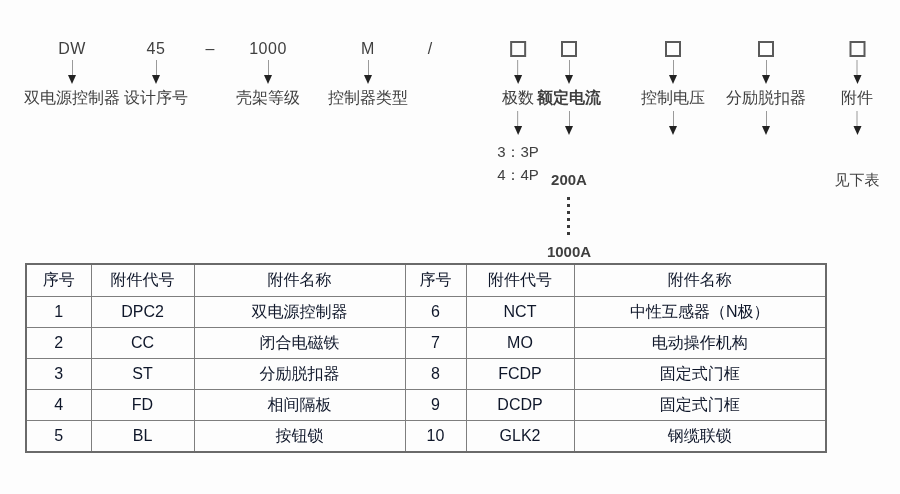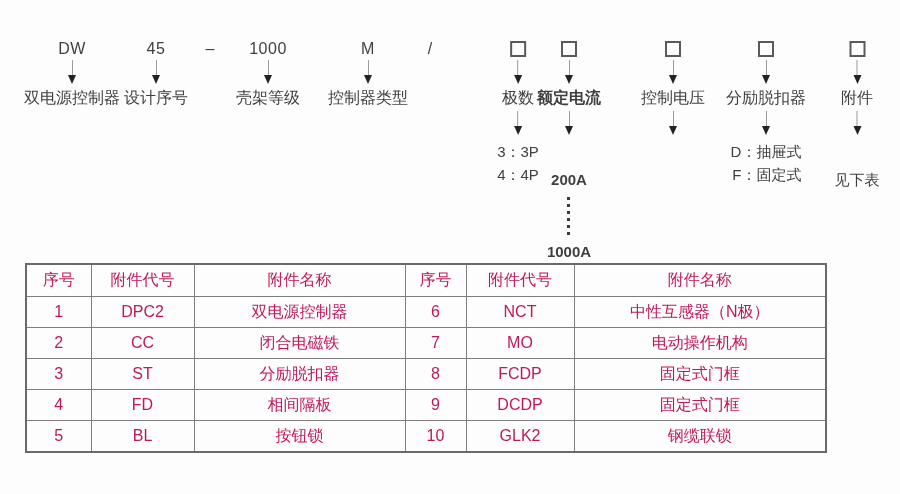--- a/index.html
+++ b/index.html
@@ -13,31 +13,31 @@
         display:flex;flex-direction:column;align-items:center;}
   .code{height:20px;line-height:18px;font-size:16px;letter-spacing:.5px;white-space:nowrap;}
   .sq{width:12px;height:12px;border:2px solid #5a5a5a;background:#fdfdfd;margin:1px 0 3px;}
   .arrow{position:relative;width:10px;height:25px;flex:none;}
   .arrow::before{content:"";position:absolute;left:4.5px;top:0;width:1px;height:16px;background:#9a9a9a;}
   .arrow::after{content:"";position:absolute;left:1px;top:15px;width:0;height:0;
                 border-left:4px solid transparent;border-right:4px solid transparent;
                 border-top:9px solid #222;}
   .arrow.a2{margin-top:3px;}
   .dlabel{margin-top:3px;height:20px;line-height:20px;font-size:16px;white-space:nowrap;}
-  .opts{margin-top:4px;font-size:15px;line-height:23px;white-space:nowrap;text-align:right;}
+  .opts{margin-top:4px;font-size:15px;line-height:23px;white-space:nowrap;text-align:center;}
   .opts.center{text-align:center;margin-top:32px;}
   .opt{display:block;}
   .dots{display:flex;flex-direction:column;align-items:center;gap:4px;padding:6px 0 5px;}
   .dots i{width:3px;height:3px;background:#3a3a3a;display:block;}
   .sep{position:absolute;top:40px;transform:translateX(-50%);
        height:20px;line-height:18px;font-size:16px;}
   
   table.acc{position:absolute;left:25px;top:263px;width:800px;
             border-collapse:collapse;table-layout:fixed;background:#fdfdfd;
-            font-size:16px;color:#be185d;border:2px solid #6a6a6a;}
+            font-size:16px;color:#0f172a;border:2px solid #6a6a6a;}
   table.acc th,table.acc td{border:1px solid #7e7e7e;font-weight:400;
             text-align:center;vertical-align:middle;padding:0;overflow:hidden;white-space:nowrap;}
   table.acc th{height:31px;}
   table.acc td{height:30px;}
 </style>
 </head>
 <body>
 
 <div class="stage">
   <div id="diagram">
@@ -95,24 +95,20 @@
         <div class="sq"></div>
         <div class="arrow"></div>
         <div class="dlabel">控制电压</div>
         <div class="arrow a2"></div>
       </div>
       <div class="dcol" style="left: 766px;">
         <div class="sq"></div>
         <div class="arrow"></div>
         <div class="dlabel">分励脱扣器</div>
         <div class="arrow a2"></div>
-        <div class="opts">
-          <span class="opt">D：抽屉式</span>
-          <span class="opt">F：固定式</span>
-        </div>
       </div>
       <div class="dcol" style="left: 857px;">
         <div class="sq"></div>
         <div class="arrow"></div>
         <div class="dlabel">附件</div>
         <div class="arrow a2"></div>
         <div class="opts center">
           <span class="opt">见下表</span>
         </div>
       </div>

